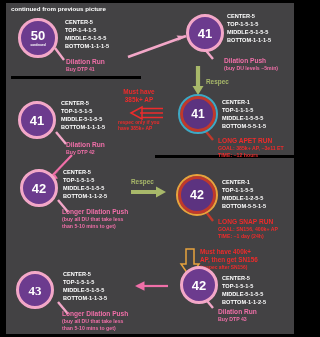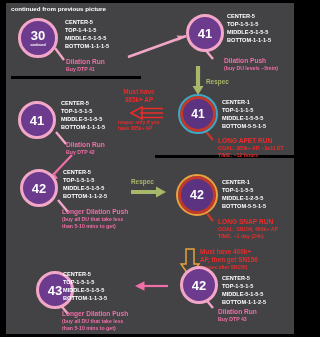--- a/index.html
+++ b/index.html
@@ -73,21 +73,21 @@
     <path d="M135,286 l9.5,-4.8 l0,9.6 Z" fill="#f06fa8"></path>
 
     <path d="M58,302 L68,314" stroke="#f3a7c8" stroke-width="2.4" fill="none"></path>
   </svg>
 
   <div class="hdr">continued from previous picture</div>
   <div class="divider" style="left:11px;top:76px;width:130px;"></div>
   <div class="divider" style="left:155px;top:155px;width:140px;"></div>
 
   <div class="node n-pink" style="left:18px;top:18px;width:40px;height:40px;">
-    <span class="num" style="font-size:13px;">30</span>
+    <span class="num" style="font-size:13px;">50</span>
     <span class="sub">continued</span>
   </div>
   <div class="stats" style="left:65px;top:18px;">
     <div>CENTER-5</div>
     <div>TOP-1-4-1-5</div>
     <div>MIDDLE-5-1-5-5</div>
     <div>BOTTOM-1-1-1-5</div>
   </div>
   <div class="act" style="left:66px;top:58px;">
     <span>Dilation Run</span>
@@ -191,21 +191,21 @@
     <div>CENTER-5</div>
     <div>TOP-1-5-1-5</div>
     <div>MIDDLE-5-1-5-5</div>
     <div>BOTTOM-1-1-2-5</div>
   </div>
   <div class="act" style="left:218px;top:308px;">
     <span>Dilation Run</span>
     <span class="sm">Buy DTP 43</span>
   </div>
 
-  <div class="node n-pink" style="left:36px;top:271px;width:38px;height:38px;">
+  <div class="node n-pink" style="left:16px;top:271px;width:38px;height:38px;font-family:Liberation Serif, serif;">
     <span class="num" style="font-size:13px;">43</span>
   </div>
   <div class="stats" style="left:63px;top:270px;">
     <div>CENTER-5</div>
     <div>TOP-1-5-1-5</div>
     <div>MIDDLE-5-1-5-5</div>
     <div>BOTTOM-1-1-3-5</div>
   </div>
   <div class="act" style="left:62px;top:310px;">
     <span>Longer Dilation Push</span>

